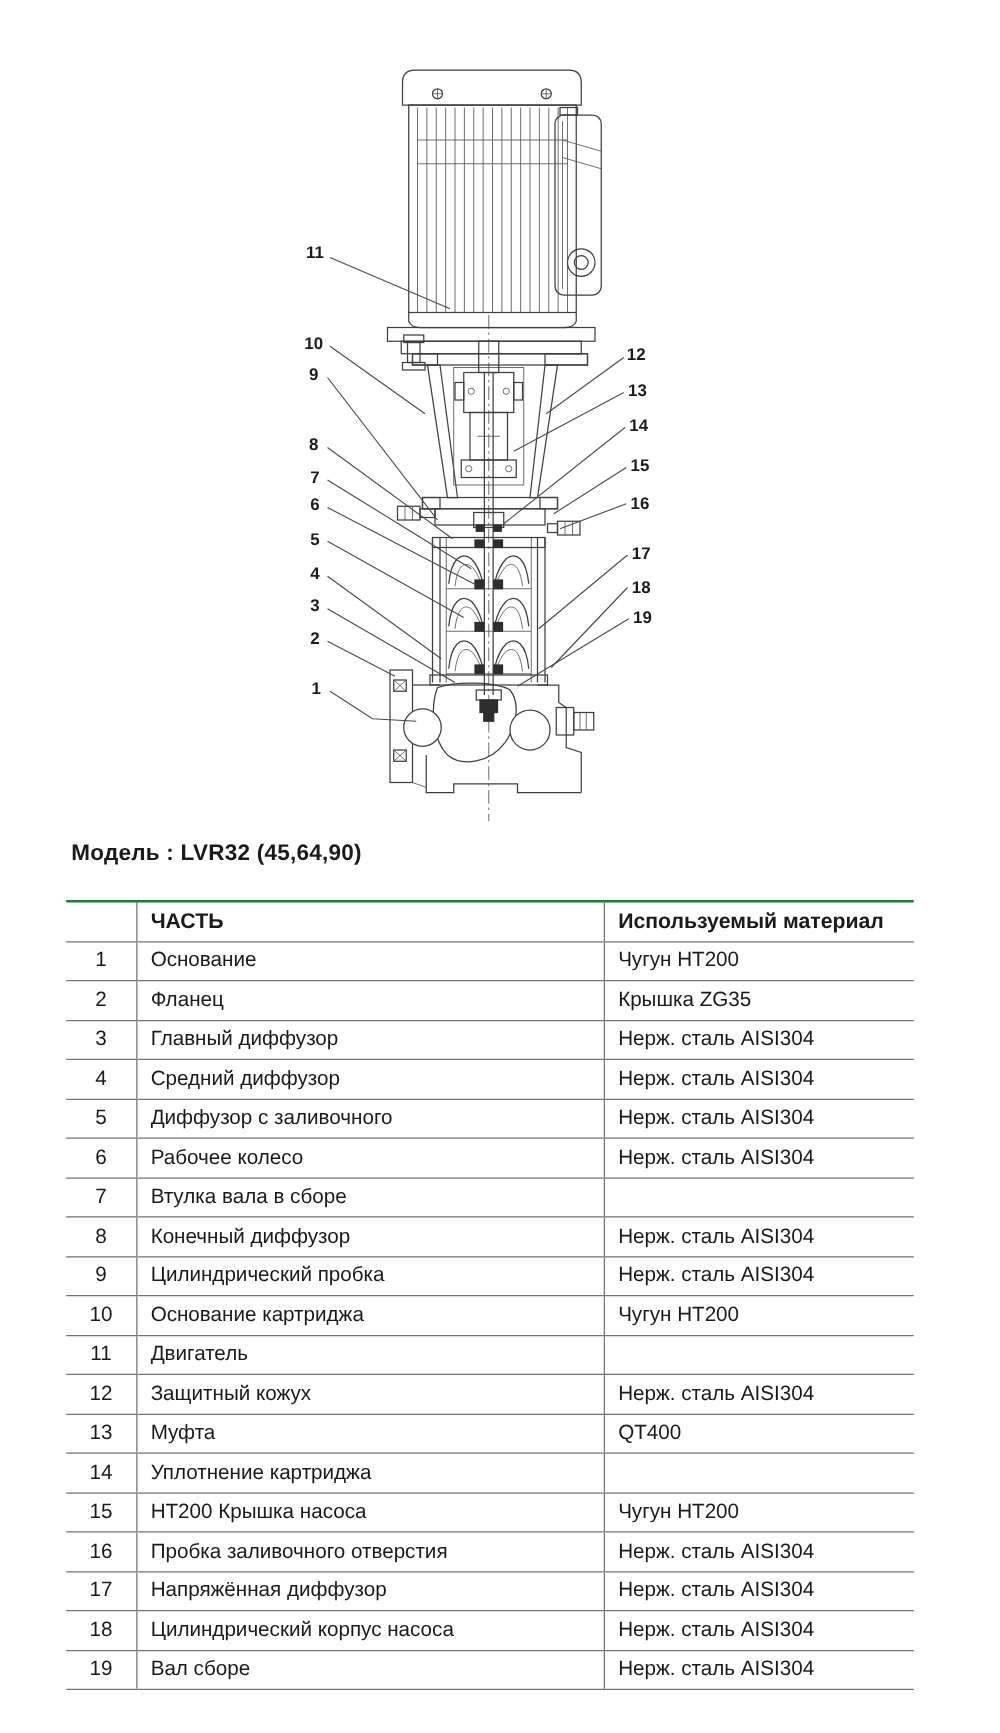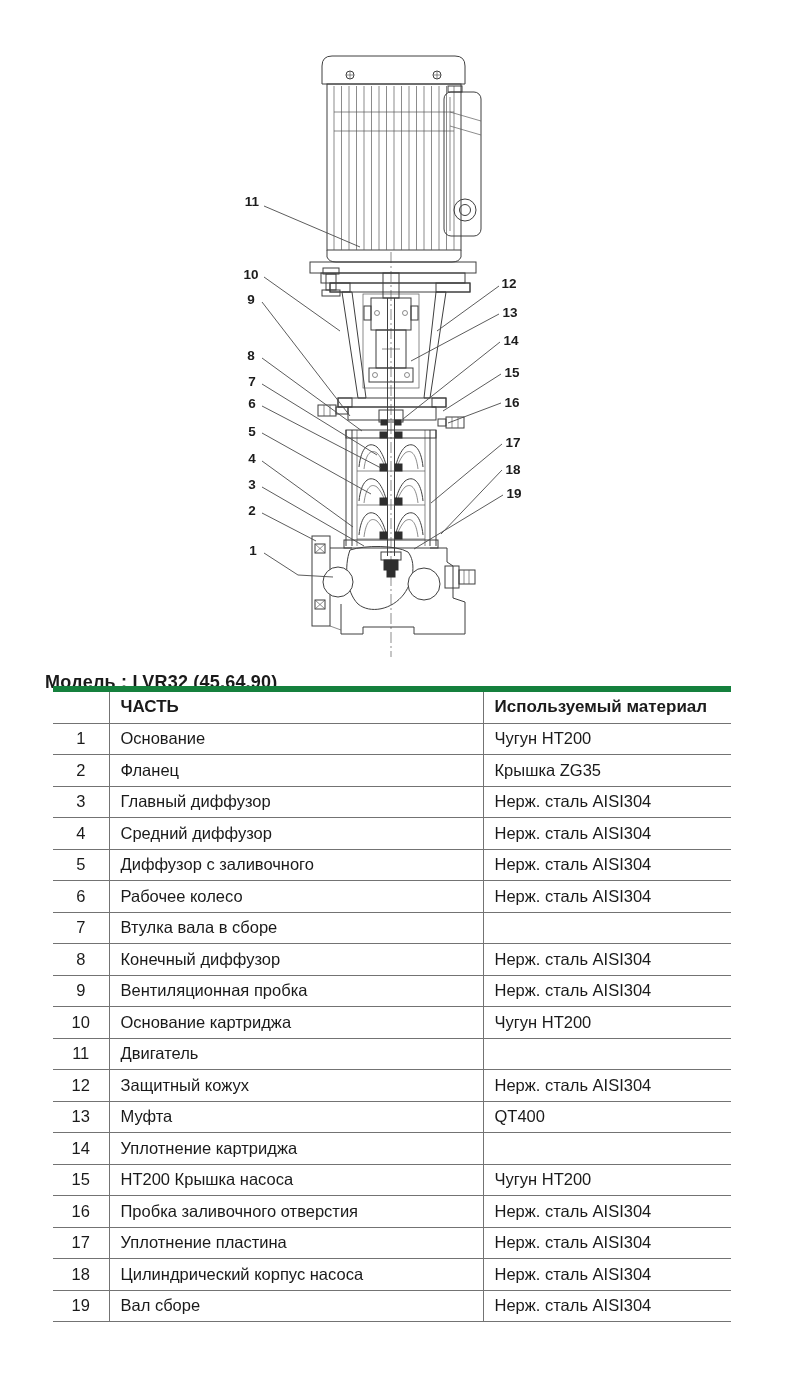--- a/index.html
+++ b/index.html
@@ -16,30 +16,30 @@
   svg .thin { stroke: #5a5a5a; stroke-width: 0.7; fill: none; }
   svg .leader { stroke: #4a4a4a; stroke-width: 0.9; fill: none; }
   svg .callout {
     font-family: "Liberation Sans", sans-serif;
     font-size: 13.5px; font-weight: bold; fill: #1c1c1c;
     text-anchor: middle;
   }
   svg .dark { fill: #2e2e2e; stroke: #2e2e2e; }
   svg .whitefill { fill: #ffffff; }
   .model-title {
-    position: absolute; left: 45px; top: 672px;
+    position: absolute; left: 57px; top: 672px;
     font-size: 18px; font-weight: bold; letter-spacing: 0.2px;
   }
   table.parts {
-    position: absolute; left: 53px; top: 686px;
+    position: absolute; left: 53px; top: 720px;
     width: 678px;
     border-collapse: collapse;
     font-size: 16.5px;
     table-layout: fixed;
-    border-top: 6px solid #15803d;
+    border-top: 2px solid #15803d;
   }
   table.parts th, table.parts td {
     border-bottom: 1.2px solid #737373;
     padding: 4px 10px 4px 11px;
     height: 22.5px;
     vertical-align: middle;
     white-space: nowrap;
     overflow: hidden;
   }
   table.parts col.c-num  { width: 56px; }
@@ -311,21 +311,21 @@
         <td class="vline">Втулка вала в сборе</td>
         <td class="vline"></td>
       </tr>
     <tr>
         <td class="num">8</td>
         <td class="vline">Конечный диффузор</td>
         <td class="vline">Нерж. сталь AISI304</td>
       </tr>
     <tr>
         <td class="num">9</td>
-        <td class="vline">Вентиляционная пробка</td>
+        <td class="vline">Цилиндрический пробка</td>
         <td class="vline">Нерж. сталь AISI304</td>
       </tr>
     <tr>
         <td class="num">10</td>
         <td class="vline">Основание картриджа</td>
         <td class="vline">Чугун HT200</td>
       </tr>
     <tr>
         <td class="num">11</td>
         <td class="vline">Двигатель</td>
@@ -351,21 +351,21 @@
         <td class="vline">HT200 Крышка насоса</td>
         <td class="vline">Чугун HT200</td>
       </tr>
     <tr>
         <td class="num">16</td>
         <td class="vline">Пробка заливочного отверстия</td>
         <td class="vline">Нерж. сталь AISI304</td>
       </tr>
     <tr>
         <td class="num">17</td>
-        <td class="vline">Уплотнение пластина</td>
+        <td class="vline">Напряжённая диффузор</td>
         <td class="vline">Нерж. сталь AISI304</td>
       </tr>
     <tr>
         <td class="num">18</td>
         <td class="vline">Цилиндрический корпус насоса</td>
         <td class="vline">Нерж. сталь AISI304</td>
       </tr>
     <tr>
         <td class="num">19</td>
         <td class="vline">Вал сборе</td>

